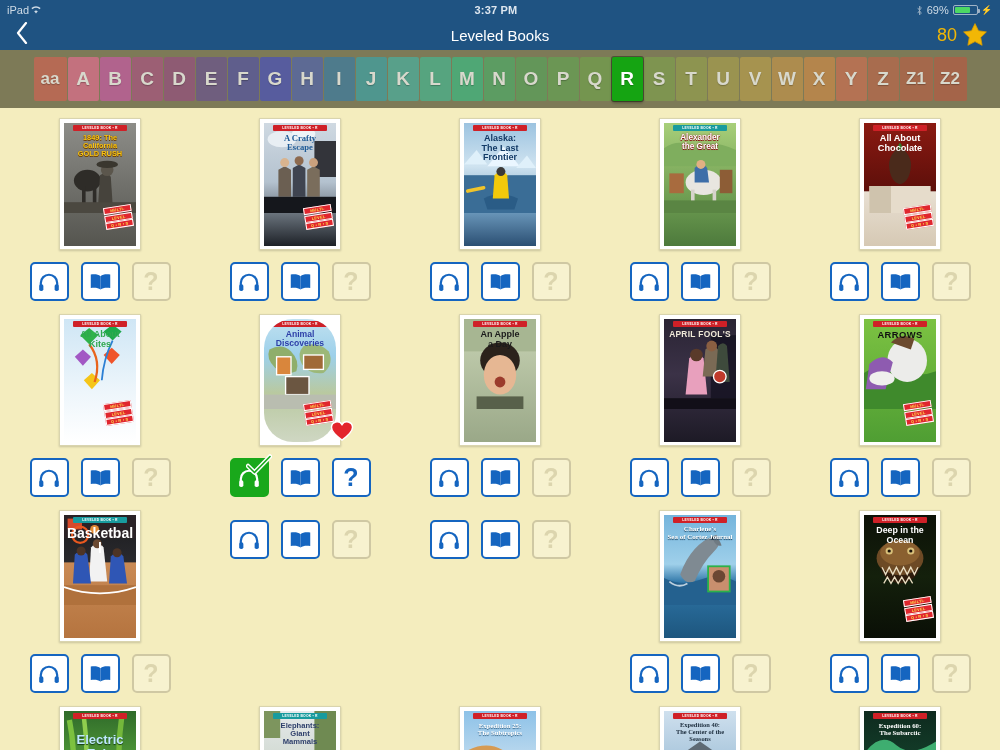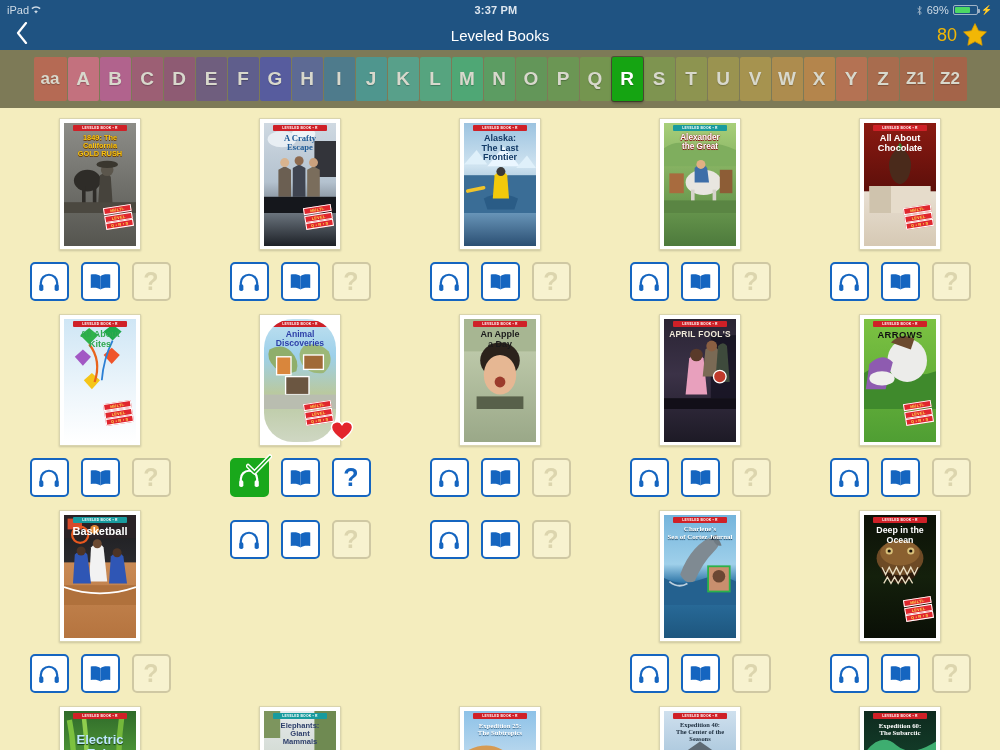--- a/index.html
+++ b/index.html
@@ -842,21 +842,21 @@
                   <circle cx="37" cy="32" r="5" fill="#6b4a33"></circle>
                   <path d="M12 44 q8-8 14 0 l4 32h-20z" fill="#2f56b5"></path>
                   <circle cx="19" cy="40" r="5" fill="#4d3425"></circle>
                   <path d="M52 46 q8-8 14 0 l4 30h-20z" fill="#2f56b5"></path>
                   <circle cx="59" cy="42" r="5" fill="#4d3425"></circle>
                   <rect x="0" y="78" width="80" height="22" fill="#b0713c"></rect>
                   <path d="M0 80 q40 14 80 0" stroke="#ffffff" stroke-width="2" fill="none"></path>
                 </svg>
               </div>
               <div class="lvl-tag teal" style="position: relative; z-index: 4; width: 76%; margin: 2px auto 0px; border-radius: 1px;">LEVELED BOOK • R</div>
-              <div class="ctitle" style="position: relative; z-index: 4; color: rgb(255, 255, 255); font-size: 11px; font-weight: bold; margin-top: 1px;">
+              <div class="ctitle" style="position: relative; z-index: 4; color: rgb(255, 255, 255); font-size: 14px; font-weight: bold; margin-top: 1px;">
                 <div>Basketball</div>
               </div>
               <div style="flex: 1 1 auto; position: relative; z-index: 2;"></div>
             </div>
           </div>
         </div>
         <div class="actions">
           <div class="abtn">
             <svg viewBox="0 0 24 22" width="22" height="20">
               <path d="M3 15 V12 a9 9 0 0 1 18 0 v3" stroke="#1565C0" stroke-width="2.4" fill="none" stroke-linecap="round"></path>

